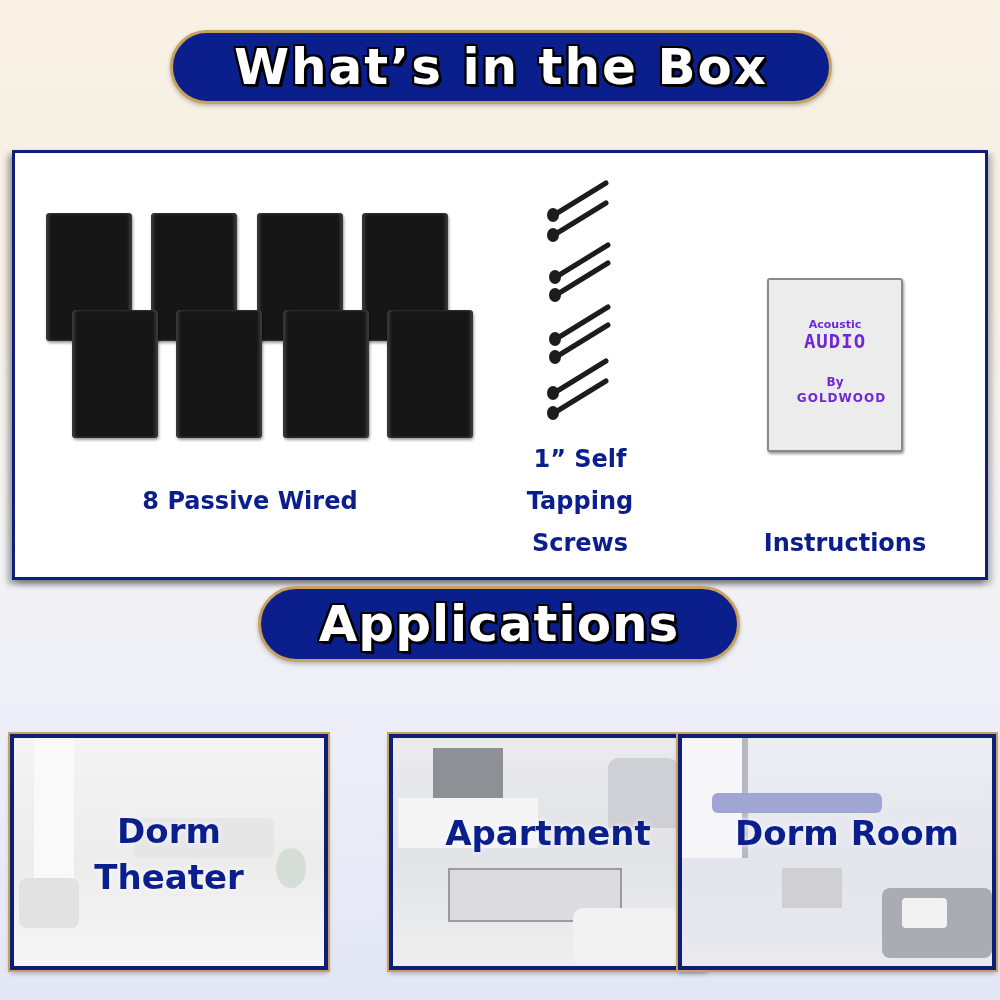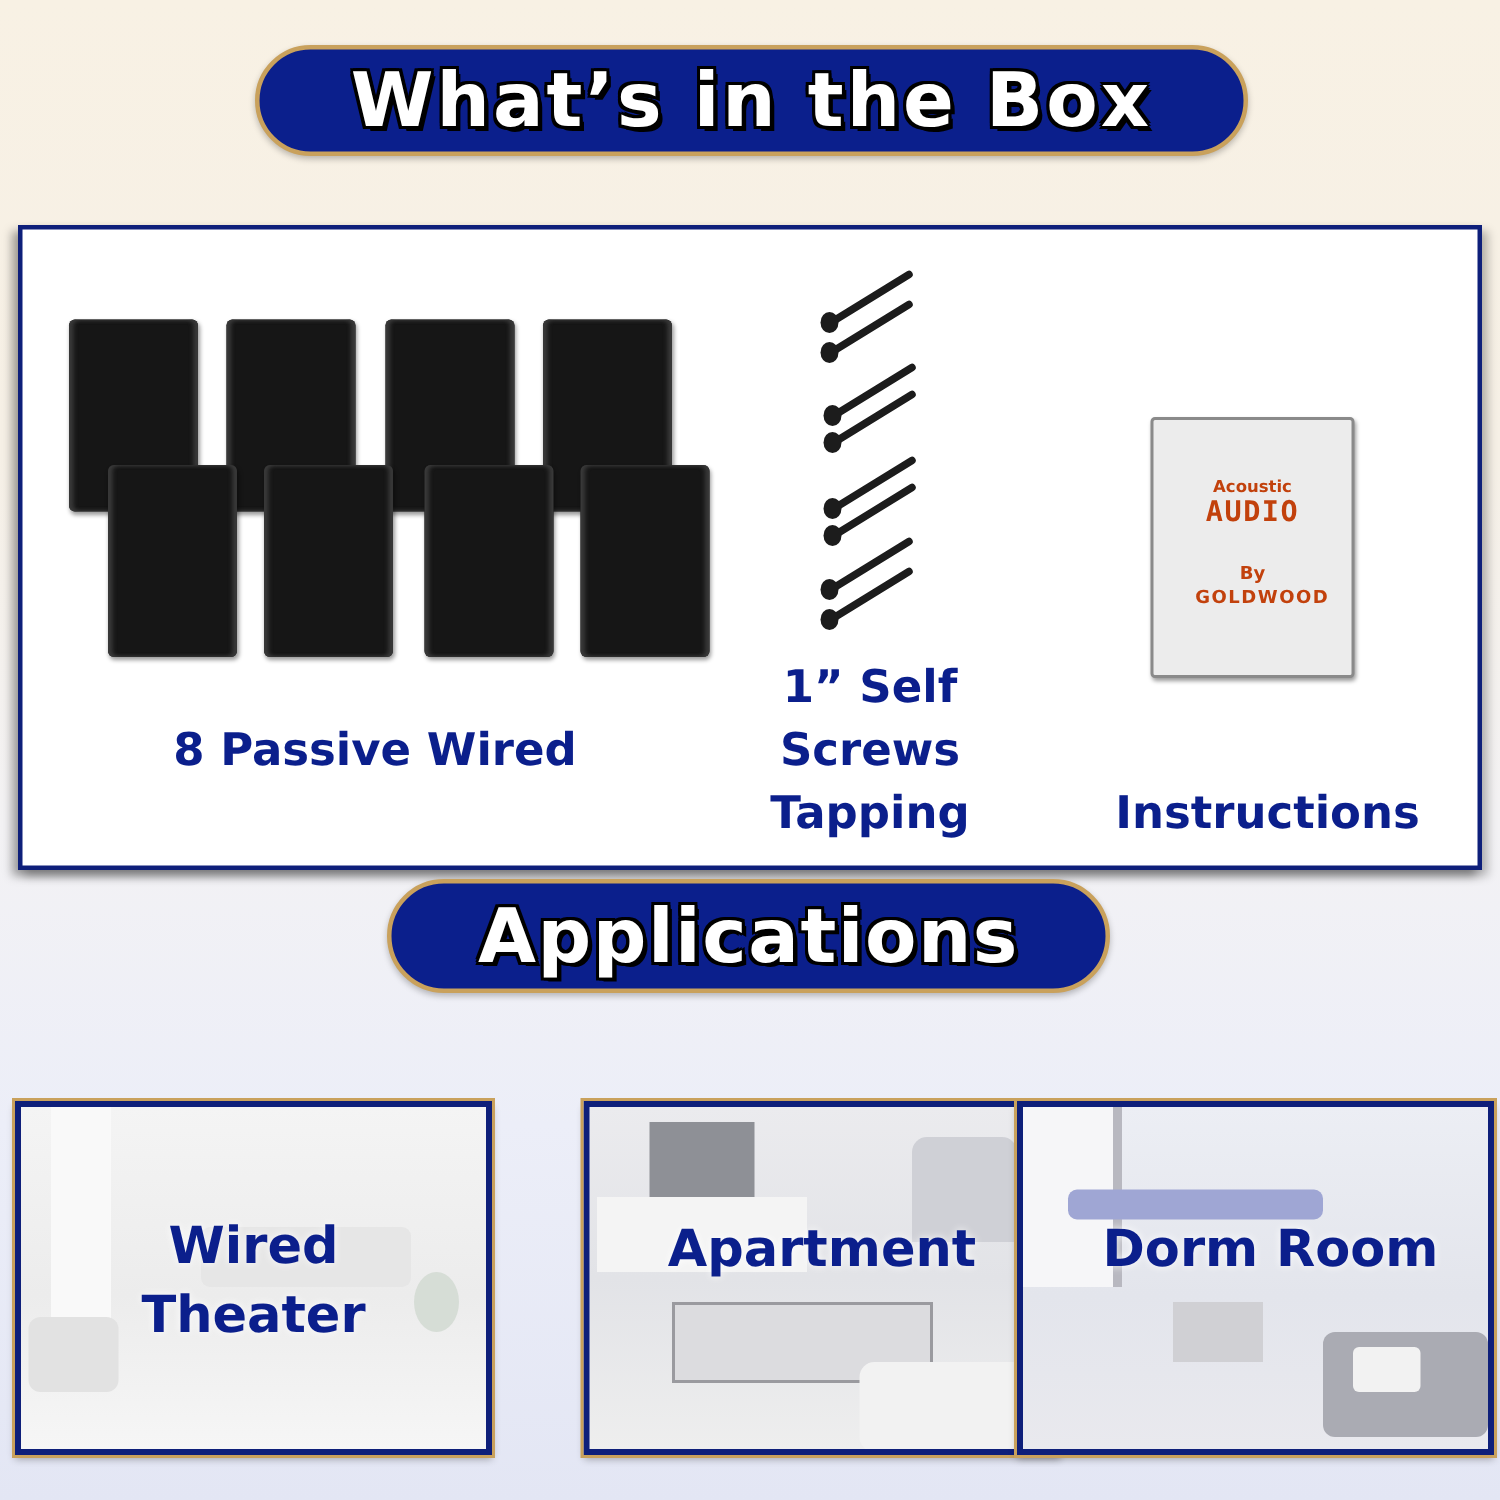--- a/index.html
+++ b/index.html
@@ -31,28 +31,28 @@
     background:#fff; border:3px solid #0e1f7a;
     box-shadow: -4px 4px 6px rgba(0,0,0,0.35), 4px 4px 6px rgba(0,0,0,0.25);
   }
   .spk {
     position:absolute; width:86px; height:128px; background:#161616;
     border-radius:4px;
     box-shadow: inset 3px 0 3px #3a3a3a, inset -3px 0 3px #3a3a3a, 1px 2px 3px rgba(0,0,0,0.4);
   }
   .label {
     position:absolute; color:#0b1f8c; font-weight:bold; text-align:center;
-    font-family: "DejaVu Sans", sans-serif; font-size:30px; line-height:42px;
+    font-family: "DejaVu Sans", sans-serif; font-size:24px; line-height:42px;
   }
   .screw { position:absolute; }
   .manual {
     position:absolute; left:767px; top:278px; width:132px; height:170px;
     background:#ececec; border:2px solid #8a8a8a; border-radius:3px;
     box-shadow: 1px 2px 3px rgba(0,0,0,0.4);
-    text-align:center; color:#c2410c; font-weight:bold;
+    text-align:center; color:#6d28d9; font-weight:bold;
     font-family: "DejaVu Sans", sans-serif;
   }
   .manual .m1 { position:absolute; top:38px; left:0; right:0; font-size:11px; }
   .manual .m2 { position:absolute; top:50px; left:0; right:0; font-size:19px; letter-spacing:1px; font-family:"DejaVu Sans Mono", monospace; }
   .manual .m3 { position:absolute; top:95px; left:0; right:0; font-size:12px; }
   .manual .m4 { position:absolute; top:111px; left:0; right:0; font-size:12px; letter-spacing:1px;margin-left:13px; }
 
   .app-card {
     position:absolute; top:734px; width:310px; height:228px;
     border:4px solid #0e1f7a; outline:2px solid #c9a15c;
@@ -112,22 +112,22 @@
       <line x1="14" y1="40" x2="66" y2="8" stroke-width="5"></line>
         <ellipse cx="13" cy="40" rx="6" ry="7" fill="#1c1c1c" stroke="none"></ellipse>
       <line x1="14" y1="60" x2="66" y2="28" stroke-width="5"></line>
         <ellipse cx="13" cy="60" rx="6" ry="7" fill="#1c1c1c" stroke="none"></ellipse>
     </g>
   </g>
 </svg>
 
 <div class="label" style="left:480px;top:438px;width:200px;">
   <div>1” Self</div>
+  <div>Tapping</div>
   <div>Screws</div>
-  <div>Tapping</div>
 </div>
 
 <div class="manual">
   <div class="m1">Acoustic</div>
   <div class="m2">AUDIO</div>
   <div class="m3">By</div>
   <div class="m4">GOLDWOOD</div>
 </div>
 
 <div class="label" style="left:715px;top:522px;width:260px;">
@@ -137,21 +137,21 @@
 <div id="apps-pill" class="pill">
   <span>Applications</span>
 </div>
 
 <div class="app-card" style="left:10px; background: linear-gradient(180deg,#f4f4f4 0%,#ececec 55%,#f6f6f6 100%);">
   <div class="scene" style="left:20px;top:0;width:40px;height:180px;background:#f9f9f9;"></div>
   <div class="scene" style="left:120px;top:80px;width:140px;height:40px;background:#e6e6e6;border-radius:6px;"></div>
   <div class="scene" style="left:5px;top:140px;width:60px;height:50px;background:#e2e2e2;border-radius:8px;"></div>
   <div class="scene" style="left:262px;top:110px;width:30px;height:40px;background:#d6ddd6;border-radius:50%;"></div>
   <div class="label" style="top:70px;">
-    <div>Wired</div>
+    <div>Dorm</div>
     <div>Theater</div>
   </div>
 </div>
 
 <div class="app-card" style="left:344px; background: linear-gradient(180deg,#ebebee 0%,#e2e3e7 50%,#eeeeee 100%); margin-left: 45px;">
   <div class="scene" style="left:40px;top:10px;width:70px;height:50px;background:#8e9096;"></div>
   <div class="scene" style="left:5px;top:60px;width:140px;height:50px;background:#f4f4f4;"></div>
   <div class="scene" style="left:215px;top:20px;width:70px;height:70px;background:#cfd0d6;border-radius:10px 10px 0 0;"></div>
   <div class="scene" style="left:55px;top:130px;width:170px;height:50px;border:2px solid #9a9a9f;background:#dcdcdf;"></div>
   <div class="scene" style="left:180px;top:170px;width:130px;height:60px;background:#f2f2f2;border-radius:10px;"></div>

